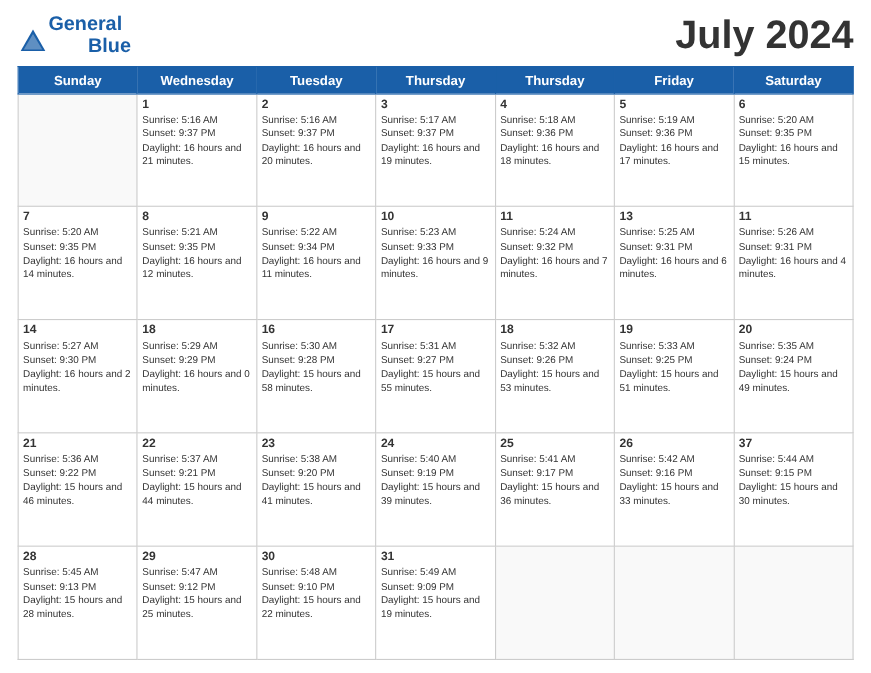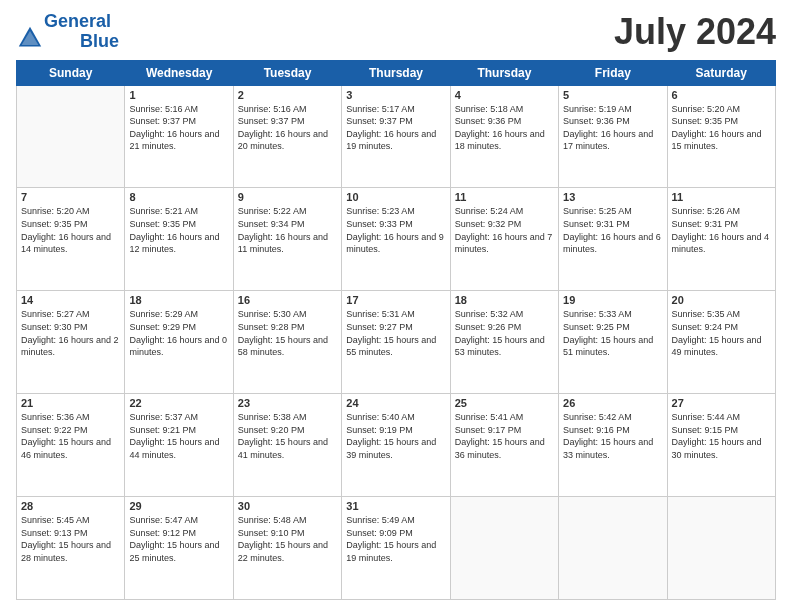--- a/index.html
+++ b/index.html
@@ -284,21 +284,21 @@
           Sunrise: 5:41 AM<br>Sunset: 9:17 PM<br>Daylight: 15 hours and 36 minutes.
         </div>
       </td>
           <td>
         <div class="day-number">26</div>
         <div class="day-info">
           Sunrise: 5:42 AM<br>Sunset: 9:16 PM<br>Daylight: 15 hours and 33 minutes.
         </div>
       </td>
           <td>
-        <div class="day-number">27</div>
+        <div class="day-number">37</div>
         <div class="day-info">
           Sunrise: 5:44 AM<br>Sunset: 9:15 PM<br>Daylight: 15 hours and 30 minutes.
         </div>
       </td>
         </tr>
         <tr>
           <td>
         <div class="day-number">28</div>
         <div class="day-info">
           Sunrise: 5:45 AM<br>Sunset: 9:13 PM<br>Daylight: 15 hours and 28 minutes.

